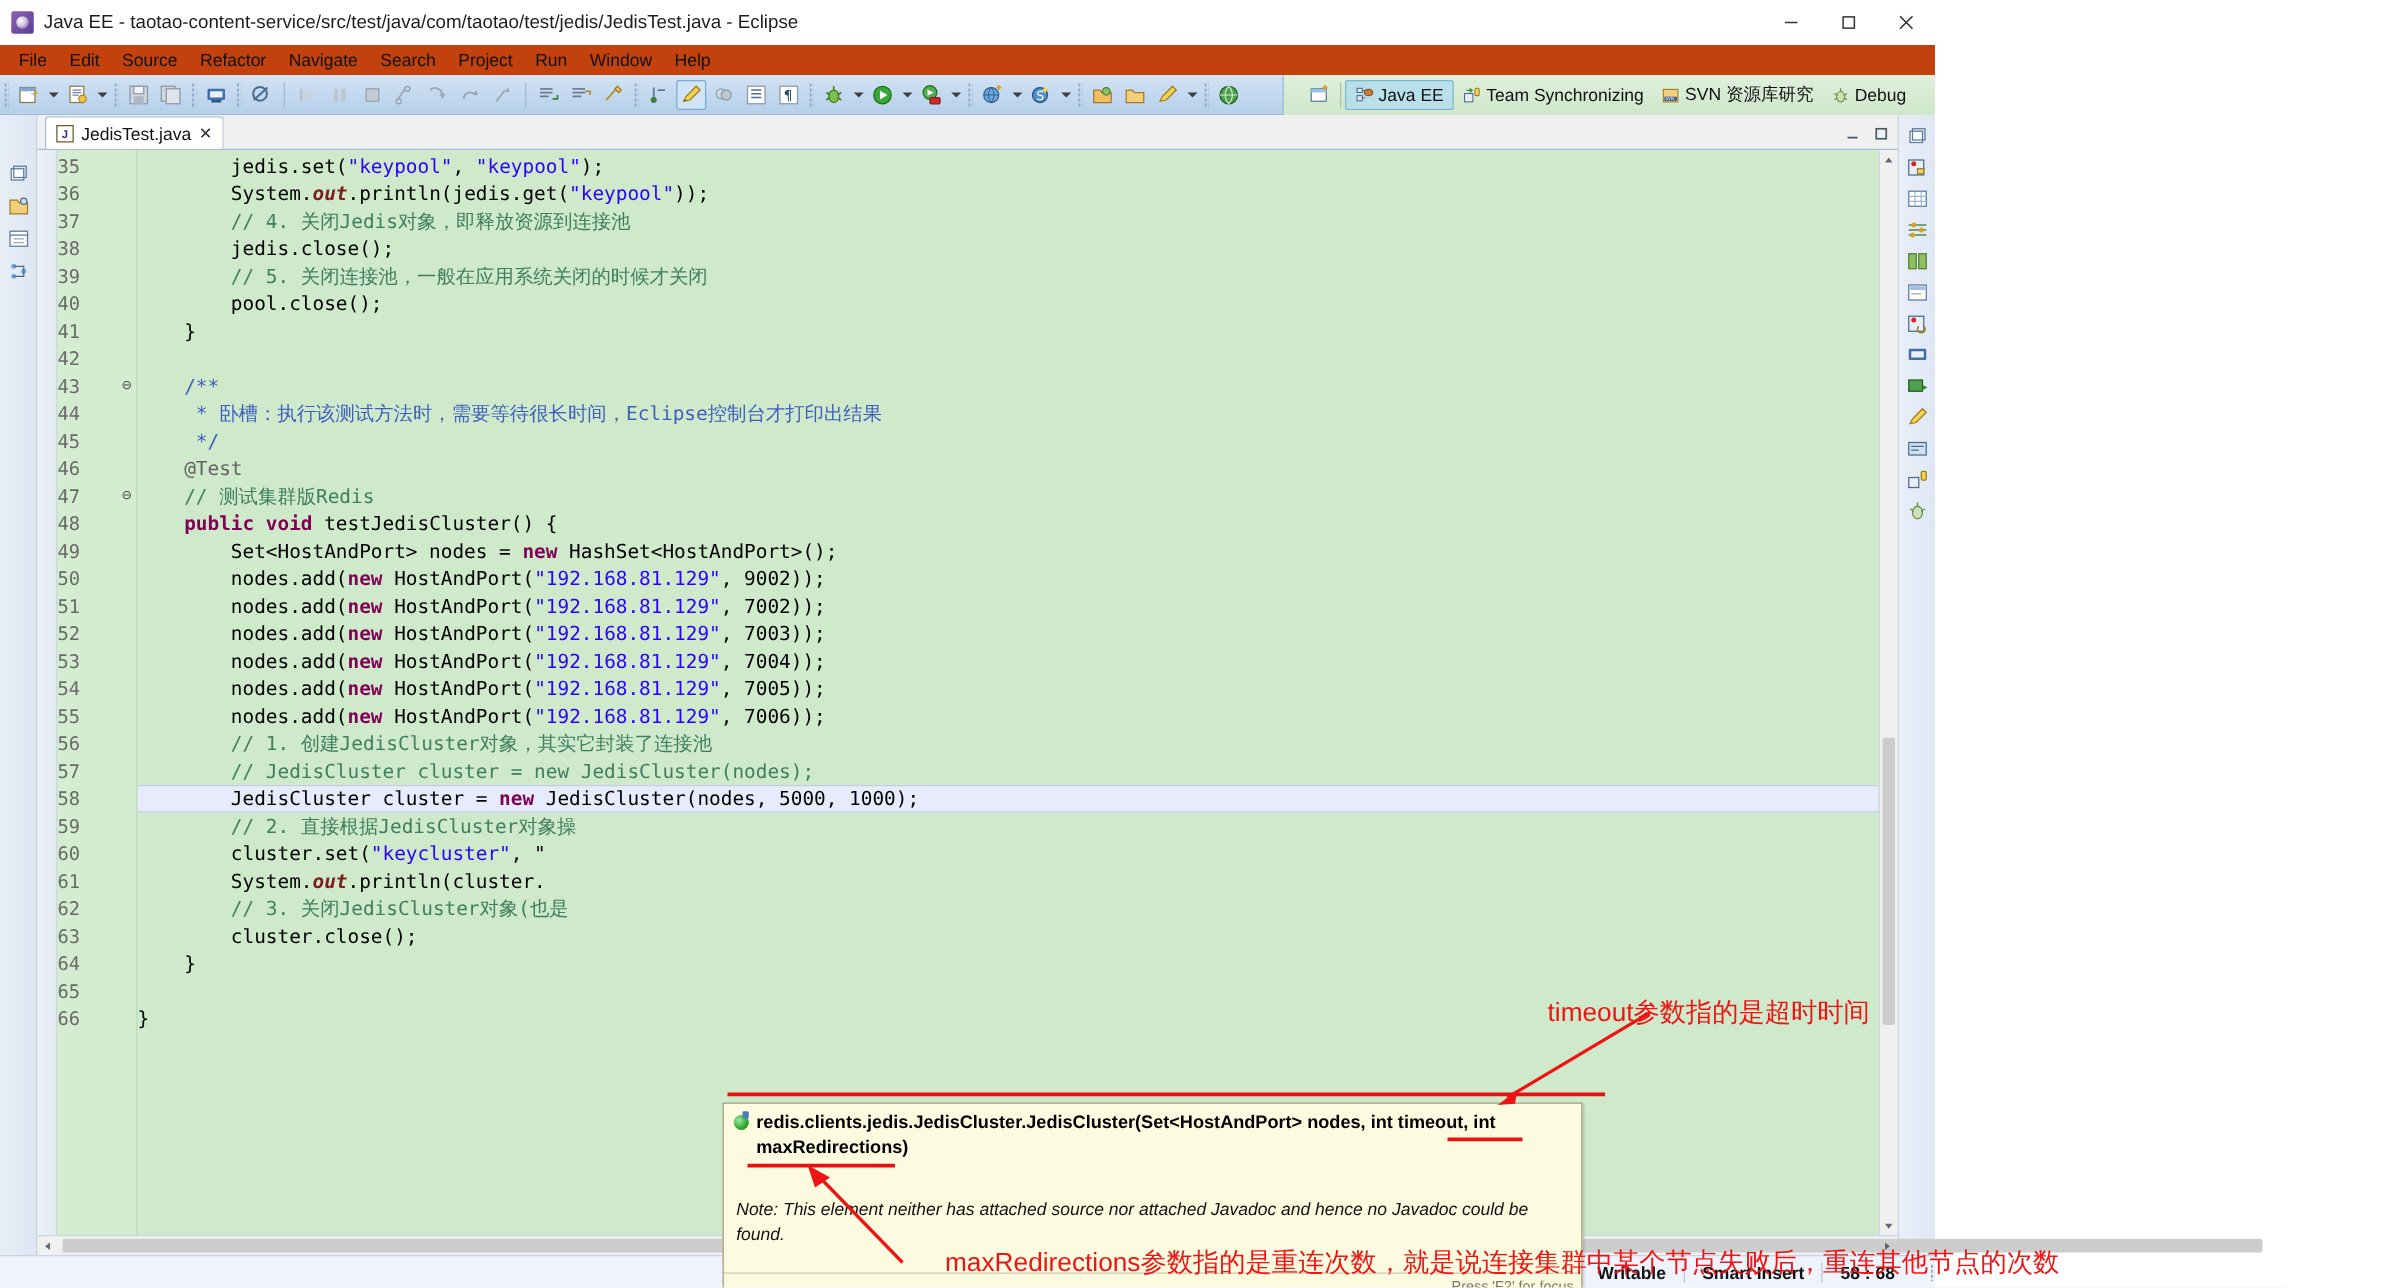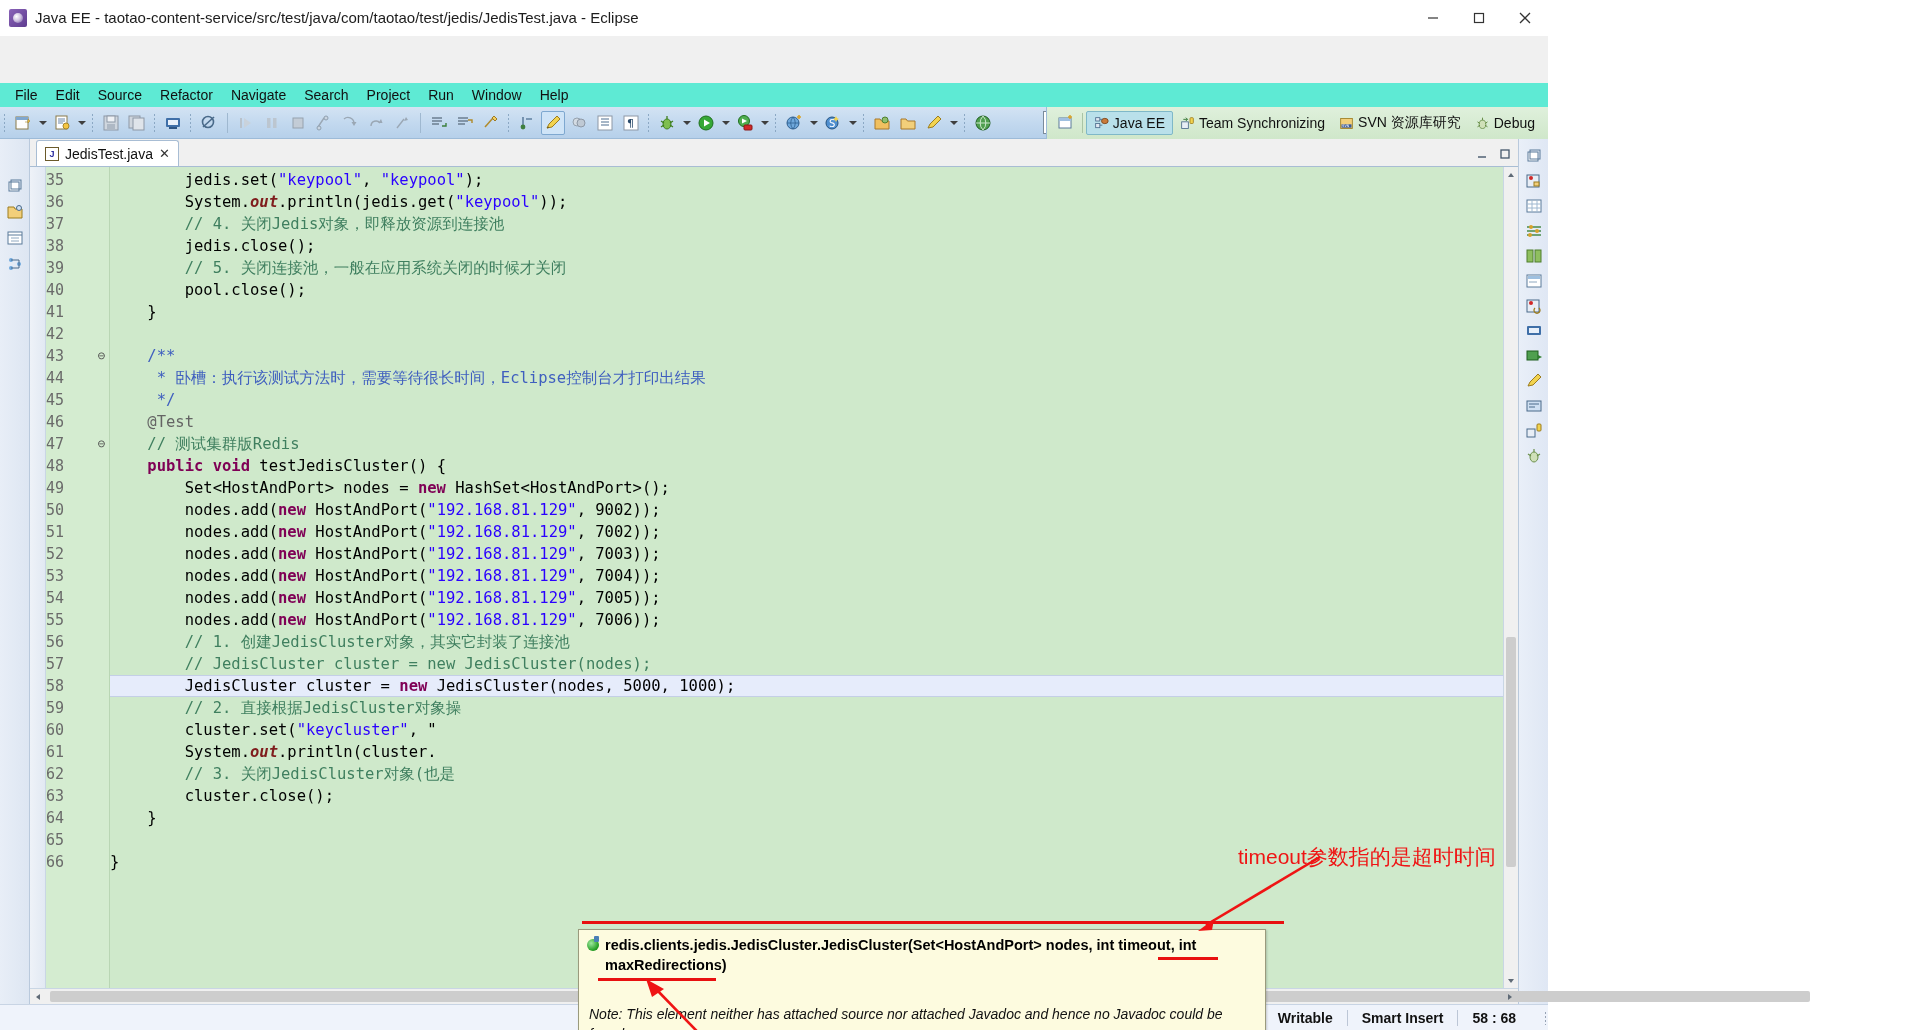--- a/index.html
+++ b/index.html
@@ -48,27 +48,26 @@
     width: 46px; height: 36px;
     display:flex; align-items:center; justify-content:center;
     color:#333;
   }
   .win-btn svg { display:block; }
 
   
   .menubar {
     height: 24px;
     flex: 0 0 24px;
-    background: #5eead4;
+    background: #c2410c;
     display: flex;
     align-items: center;
     padding-left: 6px;
     font-size: 14px;
     color: #111;
-    margin-top: 47px;
   }
   .menu-item { padding: 2px 9px; cursor: default; white-space: nowrap; }
 
   
   .toolbar {
     height: 32px; flex: 0 0 32px;
     background: linear-gradient(to bottom,#d3e3f3 0%, #c3d9ef 50%, #b6d0ea 100%);
     display: flex; align-items: center;
     border-bottom: 1px solid #9dbbd8;
     position: relative;
@@ -108,21 +107,21 @@
   .qa-grip {
     position:absolute; right:370px; top:5px; width:4px;height:22px;
     background-image: radial-gradient(#8ba8c4 1px, transparent 1px);
     background-size: 3px 4px;
   }
   .persp-bar {
     position:absolute; right:0; top:0; height:32px;
     display:flex; align-items:center;
     background: linear-gradient(to bottom,#dff0dc,#cfe7ca);
     border-left:1px solid #9dbbd8;
-    padding: 0 6px;
+    padding: 0 16px;
   }
   .persp-open {
     width:26px;height:24px;display:flex;align-items:center;justify-content:center;
   }
   .persp-item {
     display:flex; align-items:center; gap:4px;
     height:24px; padding:0 7px; font-size:14px; color:#111; white-space:nowrap;
   }
   .persp-item.sel { background:#b9e0ea; border:1px solid #7fb8c8; border-radius:2px; }
   .psep { width:1px;height:20px;background:#a9c4a5;margin:0 3px; }

